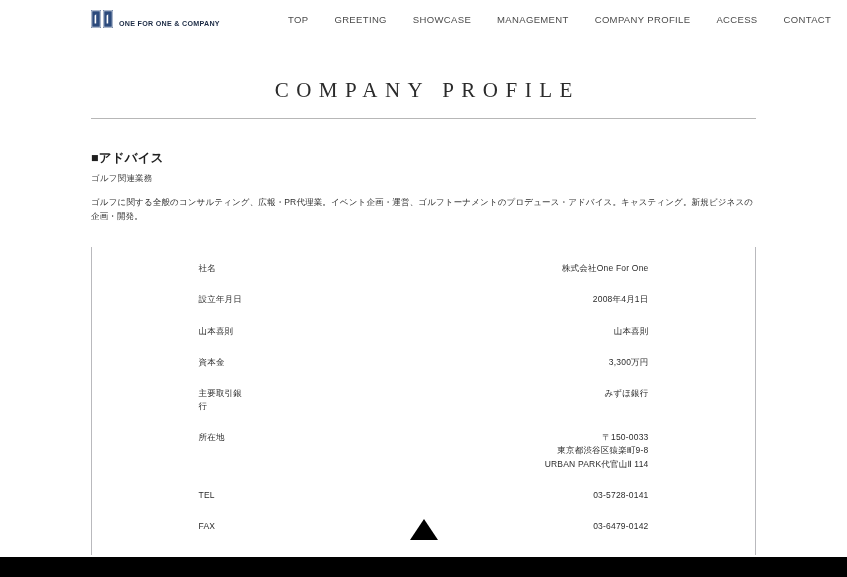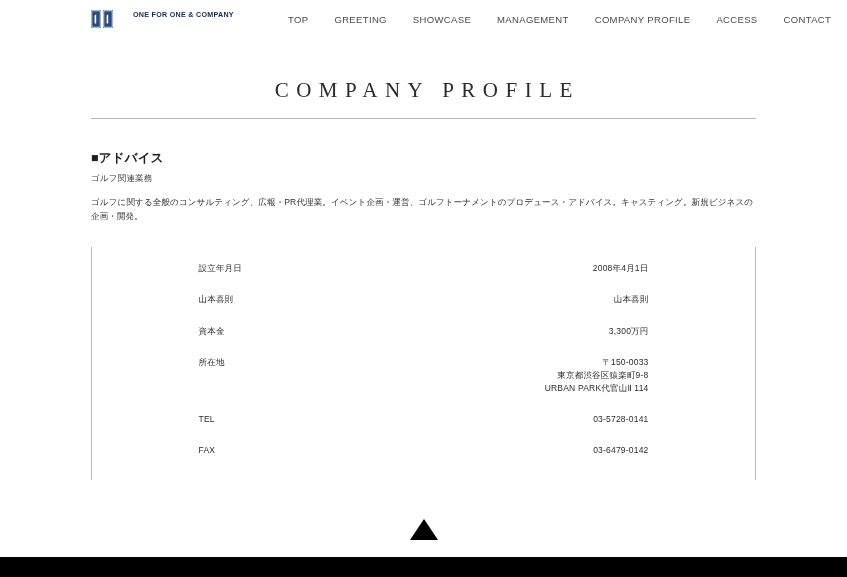--- a/index.html
+++ b/index.html
@@ -21,22 +21,22 @@
     position: relative;
     height: 41px;
     display: flex;
     align-items: center;
   }
   .brand {
     position: absolute;
     left: 91px;
     top: 10px;
     display: flex;
-    align-items: flex-start;
-    gap: 20px;
+    align-items: flex-end;
+    gap: 6px;
     text-decoration: none;
   }
   .brand-mark {
     width: 22px;
     height: 18px;
     display: block;
   }
   .brand-word {
     font-size: 7.5px;
     font-weight: bold;
@@ -218,40 +218,56 @@
     <h2 class="section-heading">■アドバイス</h2>
     <p class="section-subheading">ゴルフ関連業務</p>
     <p class="section-body">ゴルフに関する全般のコンサルティング、広報・PR代理業。イベント企画・運営、ゴルフトーナメントのプロデュース・アドバイス。キャスティング。新規ビジネスの企画・開発。</p>
   </section>
 
   <section class="profile-table-wrap">
     <table class="profile-table">
       <tbody>
         <tr>
           <td class="cell-label">
+            <span>社名</span>
+          </td>
+          <td class="cell-value">
+            <div>株式会社One For One</div>
+          </td>
+        </tr>
+        <tr>
+          <td class="cell-label">
             <span>設立年月日</span>
           </td>
           <td class="cell-value">
             <div>2008年4月1日</div>
           </td>
         </tr>
         <tr>
           <td class="cell-label">
             <span>山本喜則</span>
           </td>
           <td class="cell-value">
             <div>山本喜則</div>
           </td>
         </tr>
         <tr>
           <td class="cell-label">
             <span>資本金</span>
           </td>
           <td class="cell-value">
             <div>3,300万円</div>
+          </td>
+        </tr>
+        <tr>
+          <td class="cell-label">
+            <span class="label-wrap" style="display:inline-block;">主要取引銀行</span>
+          </td>
+          <td class="cell-value">
+            <div>みずほ銀行</div>
           </td>
         </tr>
         <tr>
           <td class="cell-label">
             <span>所在地</span>
           </td>
           <td class="cell-value">
             <div>〒150-0033</div>
             <div>東京都渋谷区猿楽町9-8</div>
             <div>URBAN PARK代官山Ⅱ 114</div>

